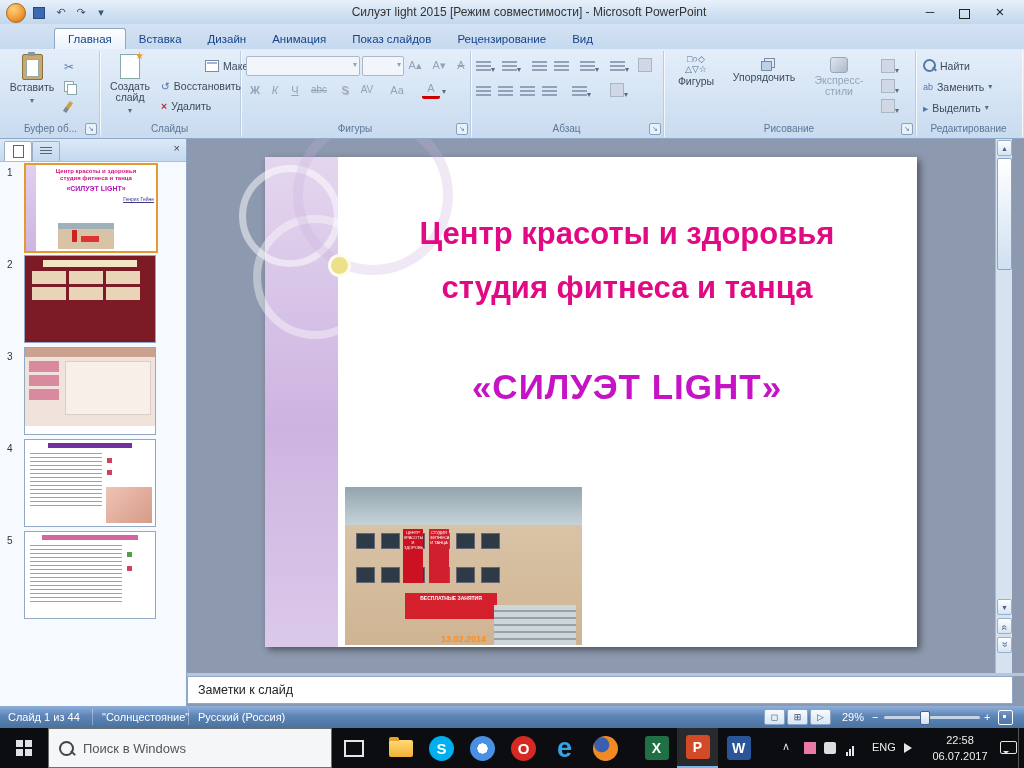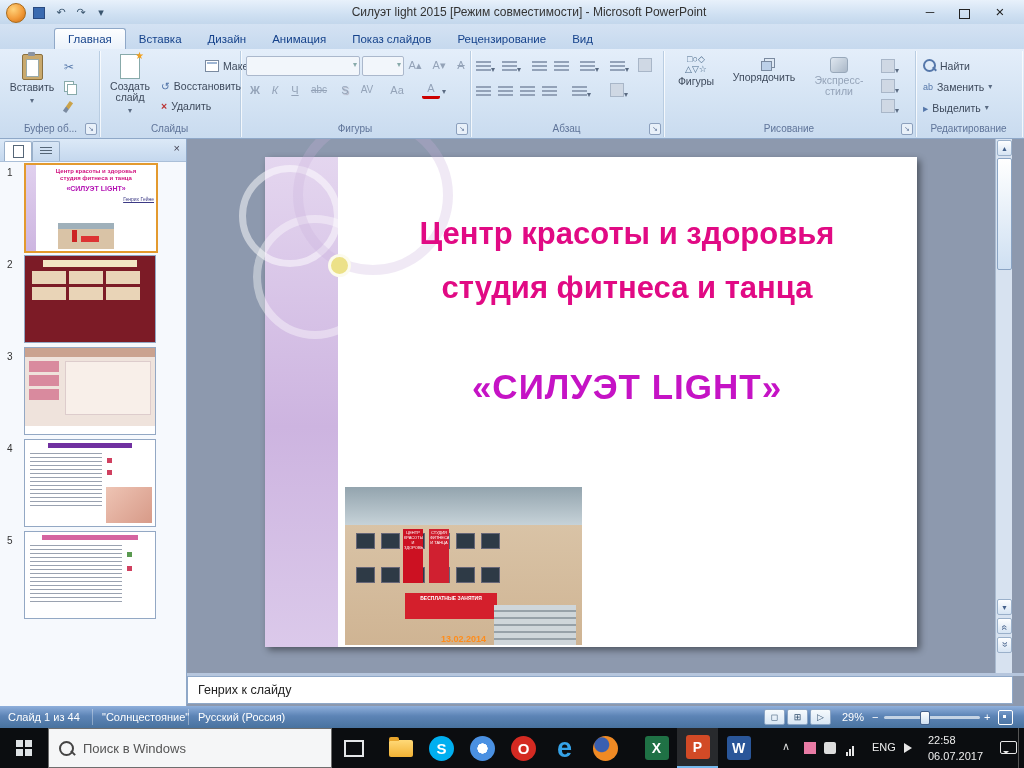--- a/index.html
+++ b/index.html
@@ -131,21 +131,21 @@
   .appbtn.active{background:rgba(255,255,255,.12);border-bottom:2px solid #76b9ed;box-sizing:border-box;}
   .folder-ic{width:24px;height:17px;background:linear-gradient(#ffd978,#f2b234);border-radius:2px;position:relative;}
   .folder-ic::before{content:"";position:absolute;left:0;top:-3px;width:10px;height:4px;background:#e8a52c;border-radius:2px 2px 0 0;}
   .circ{width:25px;height:25px;border-radius:50%;color:#fff;font-weight:bold;font-size:15px;text-align:center;line-height:25px;}
   .sqr{width:24px;height:24px;border-radius:3px;color:#fff;font-weight:bold;font-size:14px;text-align:center;line-height:24px;}
   .edge-e{font-size:27px;font-weight:bold;color:#35a3e8;line-height:27px;}
   .tray-ic{position:absolute;top:14px;width:12px;height:12px;}
   .sigbars{position:absolute;top:18px;display:flex;align-items:flex-end;gap:1px;}
   .sigbars span{width:2px;background:#e6e6e6;display:inline-block;}
   .spk-tri{position:absolute;top:15px;width:0;height:0;border-top:5px solid transparent;border-bottom:5px solid transparent;border-left:8px solid #e6e6e6;}
-  #clock{position:absolute;left:928px;top:4px;width:64px;color:#eee;font-size:11px;line-height:16px;text-align:left;}
+  #clock{position:absolute;left:928px;top:4px;width:64px;color:#eee;font-size:11px;line-height:16px;text-align:center;}
   .chat-ic{position:absolute;left:1000px;top:13px;width:15px;height:11px;border:1.5px solid #e6e6e6;border-radius:2px;}
   .chat-ic::after{content:"";position:absolute;left:2px;bottom:-4px;border:3px solid transparent;border-top-color:#e6e6e6;}
   #showdesk{position:absolute;left:1018px;top:0;width:6px;height:40px;border-left:1px solid #555;}
 </style>
 </head>
 <body>
 
 <div id="titlebar" class="abs">
   <div class="orb abs"></div>
   <div class="qatbtn abs" style="left:30px;"><span class="disk"></span></div>
@@ -387,21 +387,21 @@
   <div id="vscroll">
     <div class="scrbtn" style="top:1px;">▲</div>
     <div id="scrthumb"></div>
     <div class="scrbtn" style="top:460px;">▼</div>
     <div class="scrbtn" style="top:479px;"><span class="dblchev">«</span></div>
     <div class="scrbtn" style="top:498px;"><span class="dblchev down">«</span></div>
   </div>
 </div>
 
 <div id="splitter" class="abs"></div>
-<div id="notes" class="abs">Генрих к слайду</div>
+<div id="notes" class="abs">Заметки к слайд</div>
 
 <div id="statusbar" class="abs">
   <span class="stitem" style="left:8px;">Слайд 1 из 44</span>
   <span class="ssep" style="left:92px;"></span>
   <span class="stitem" style="left:102px;">"Солнцестояние"</span>
   <span class="ssep" style="left:188px;"></span>
   <span class="stitem" style="left:198px;">Русский (Россия)</span>
   <span class="viewbtn" style="left:764px;">◻</span>
   <span class="viewbtn" style="left:787px;">⊞</span>
   <span class="viewbtn" style="left:810px;">▷</span>

